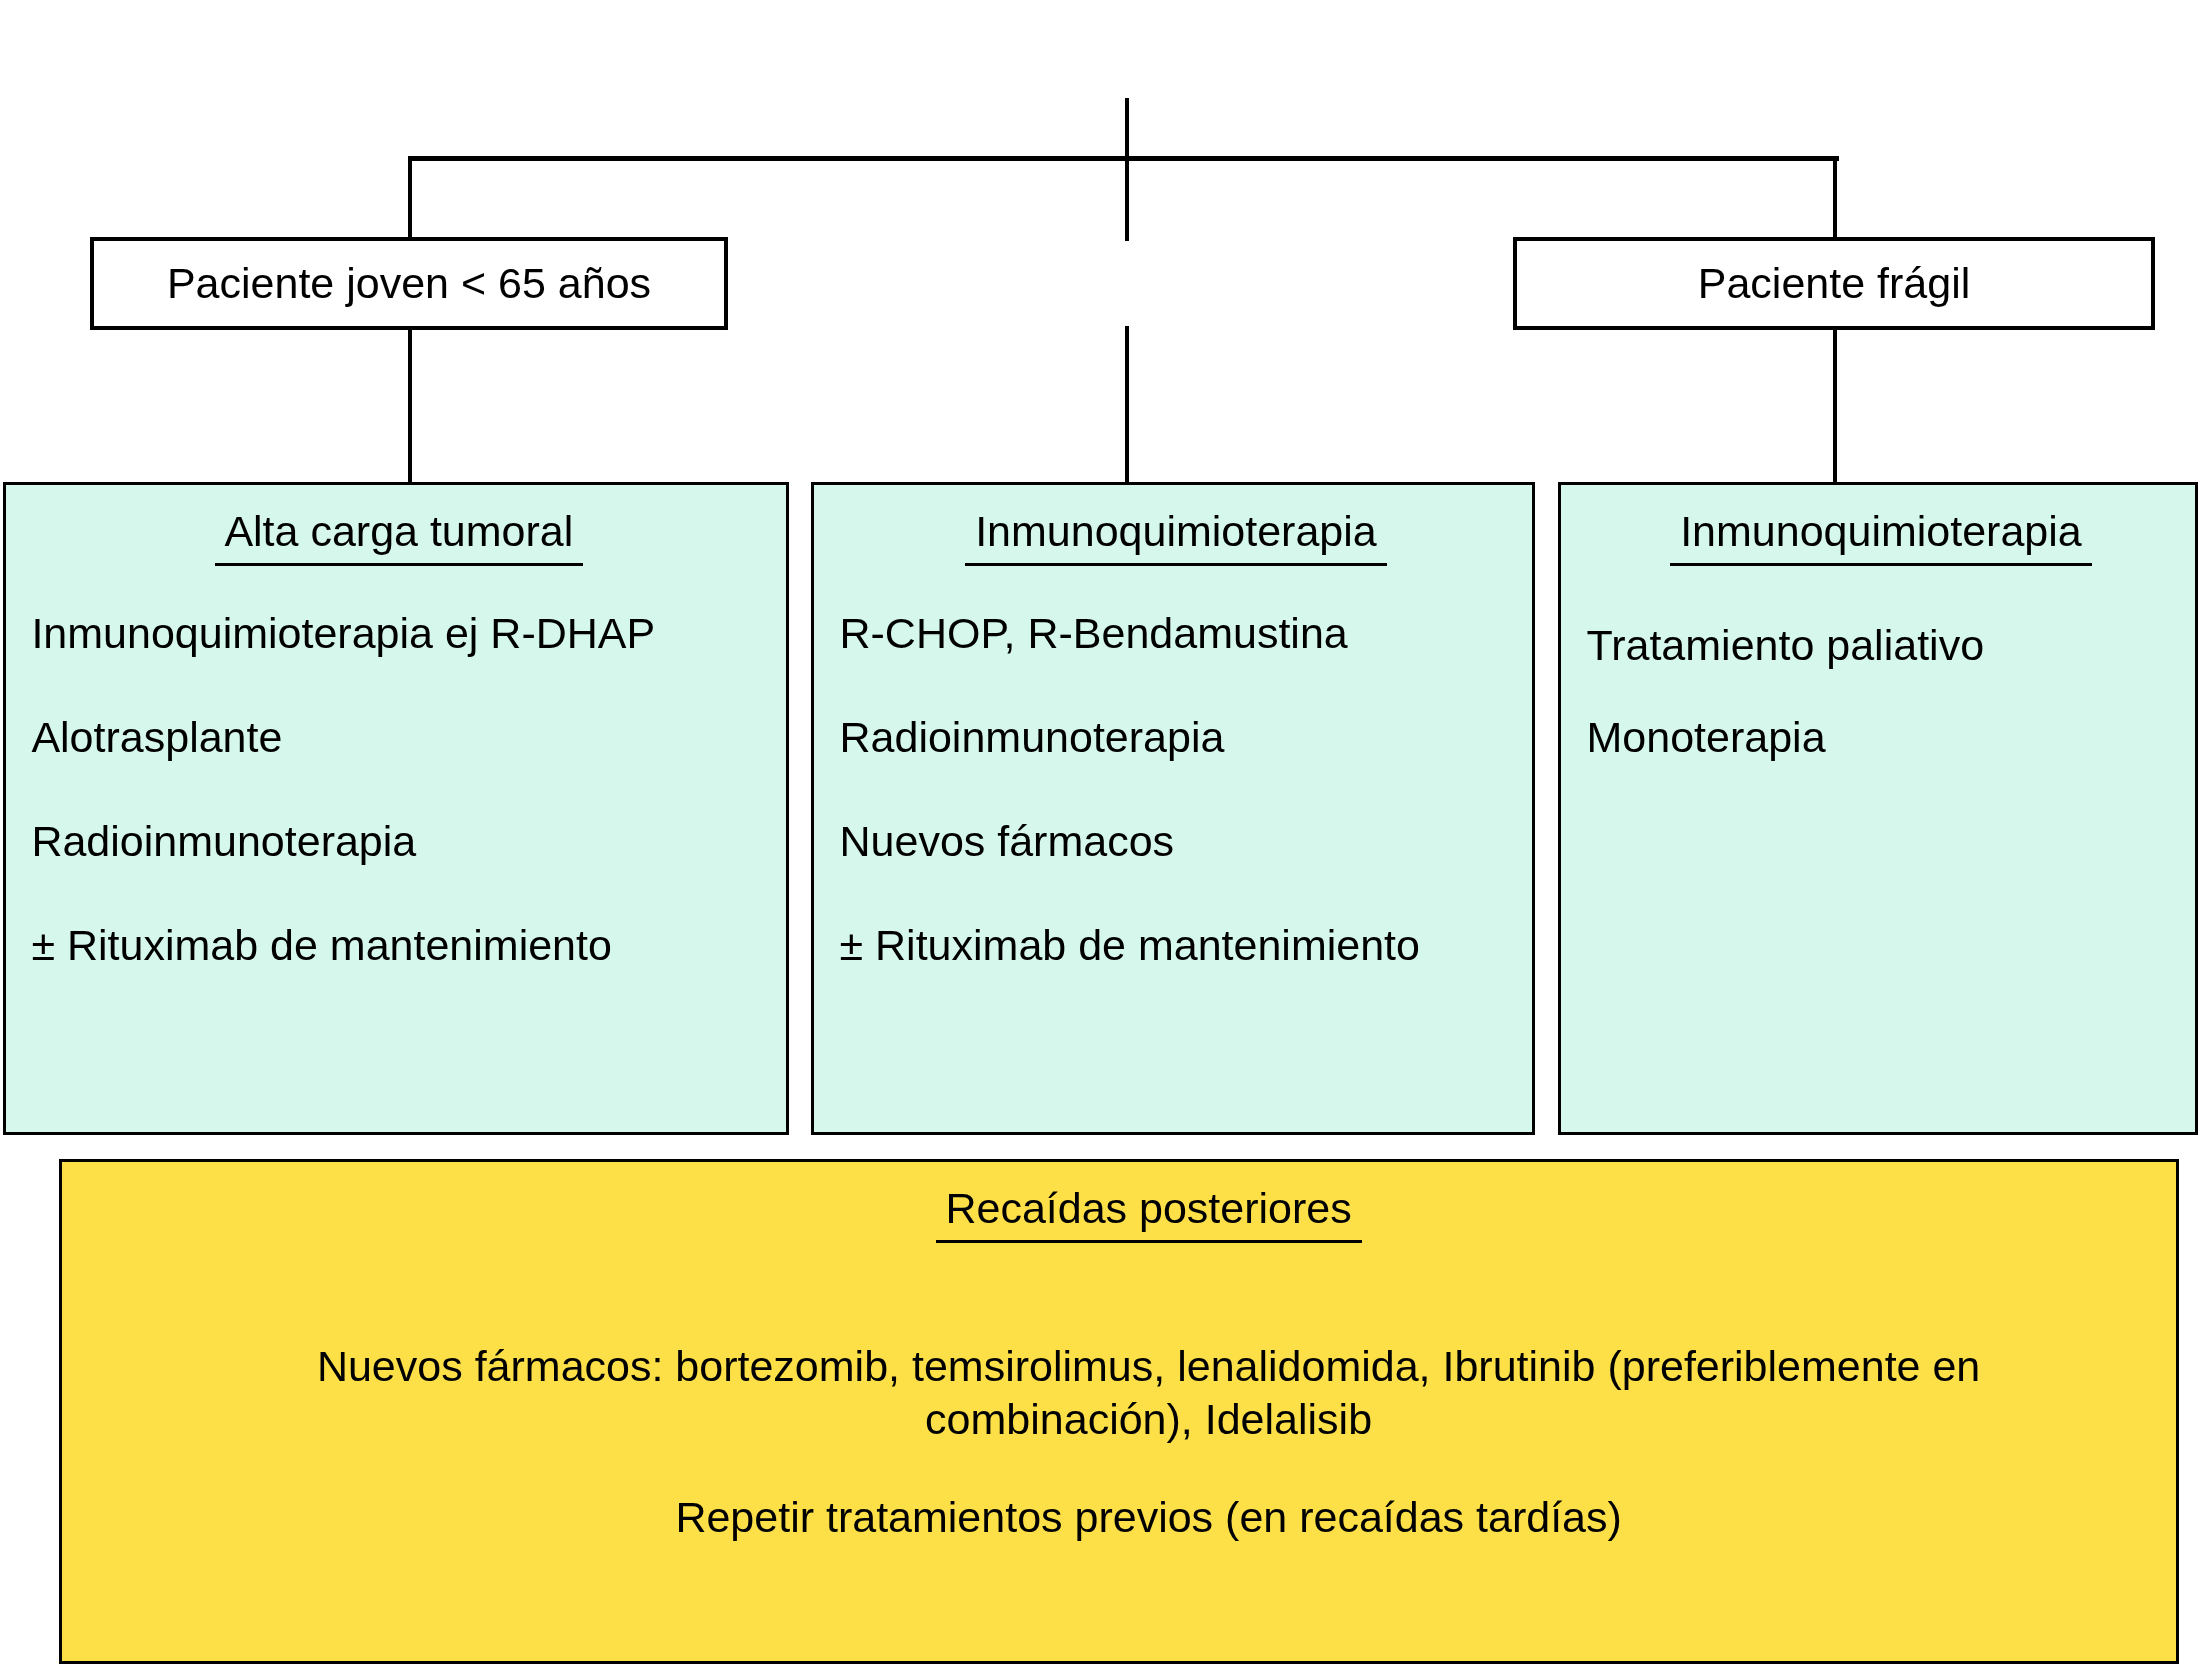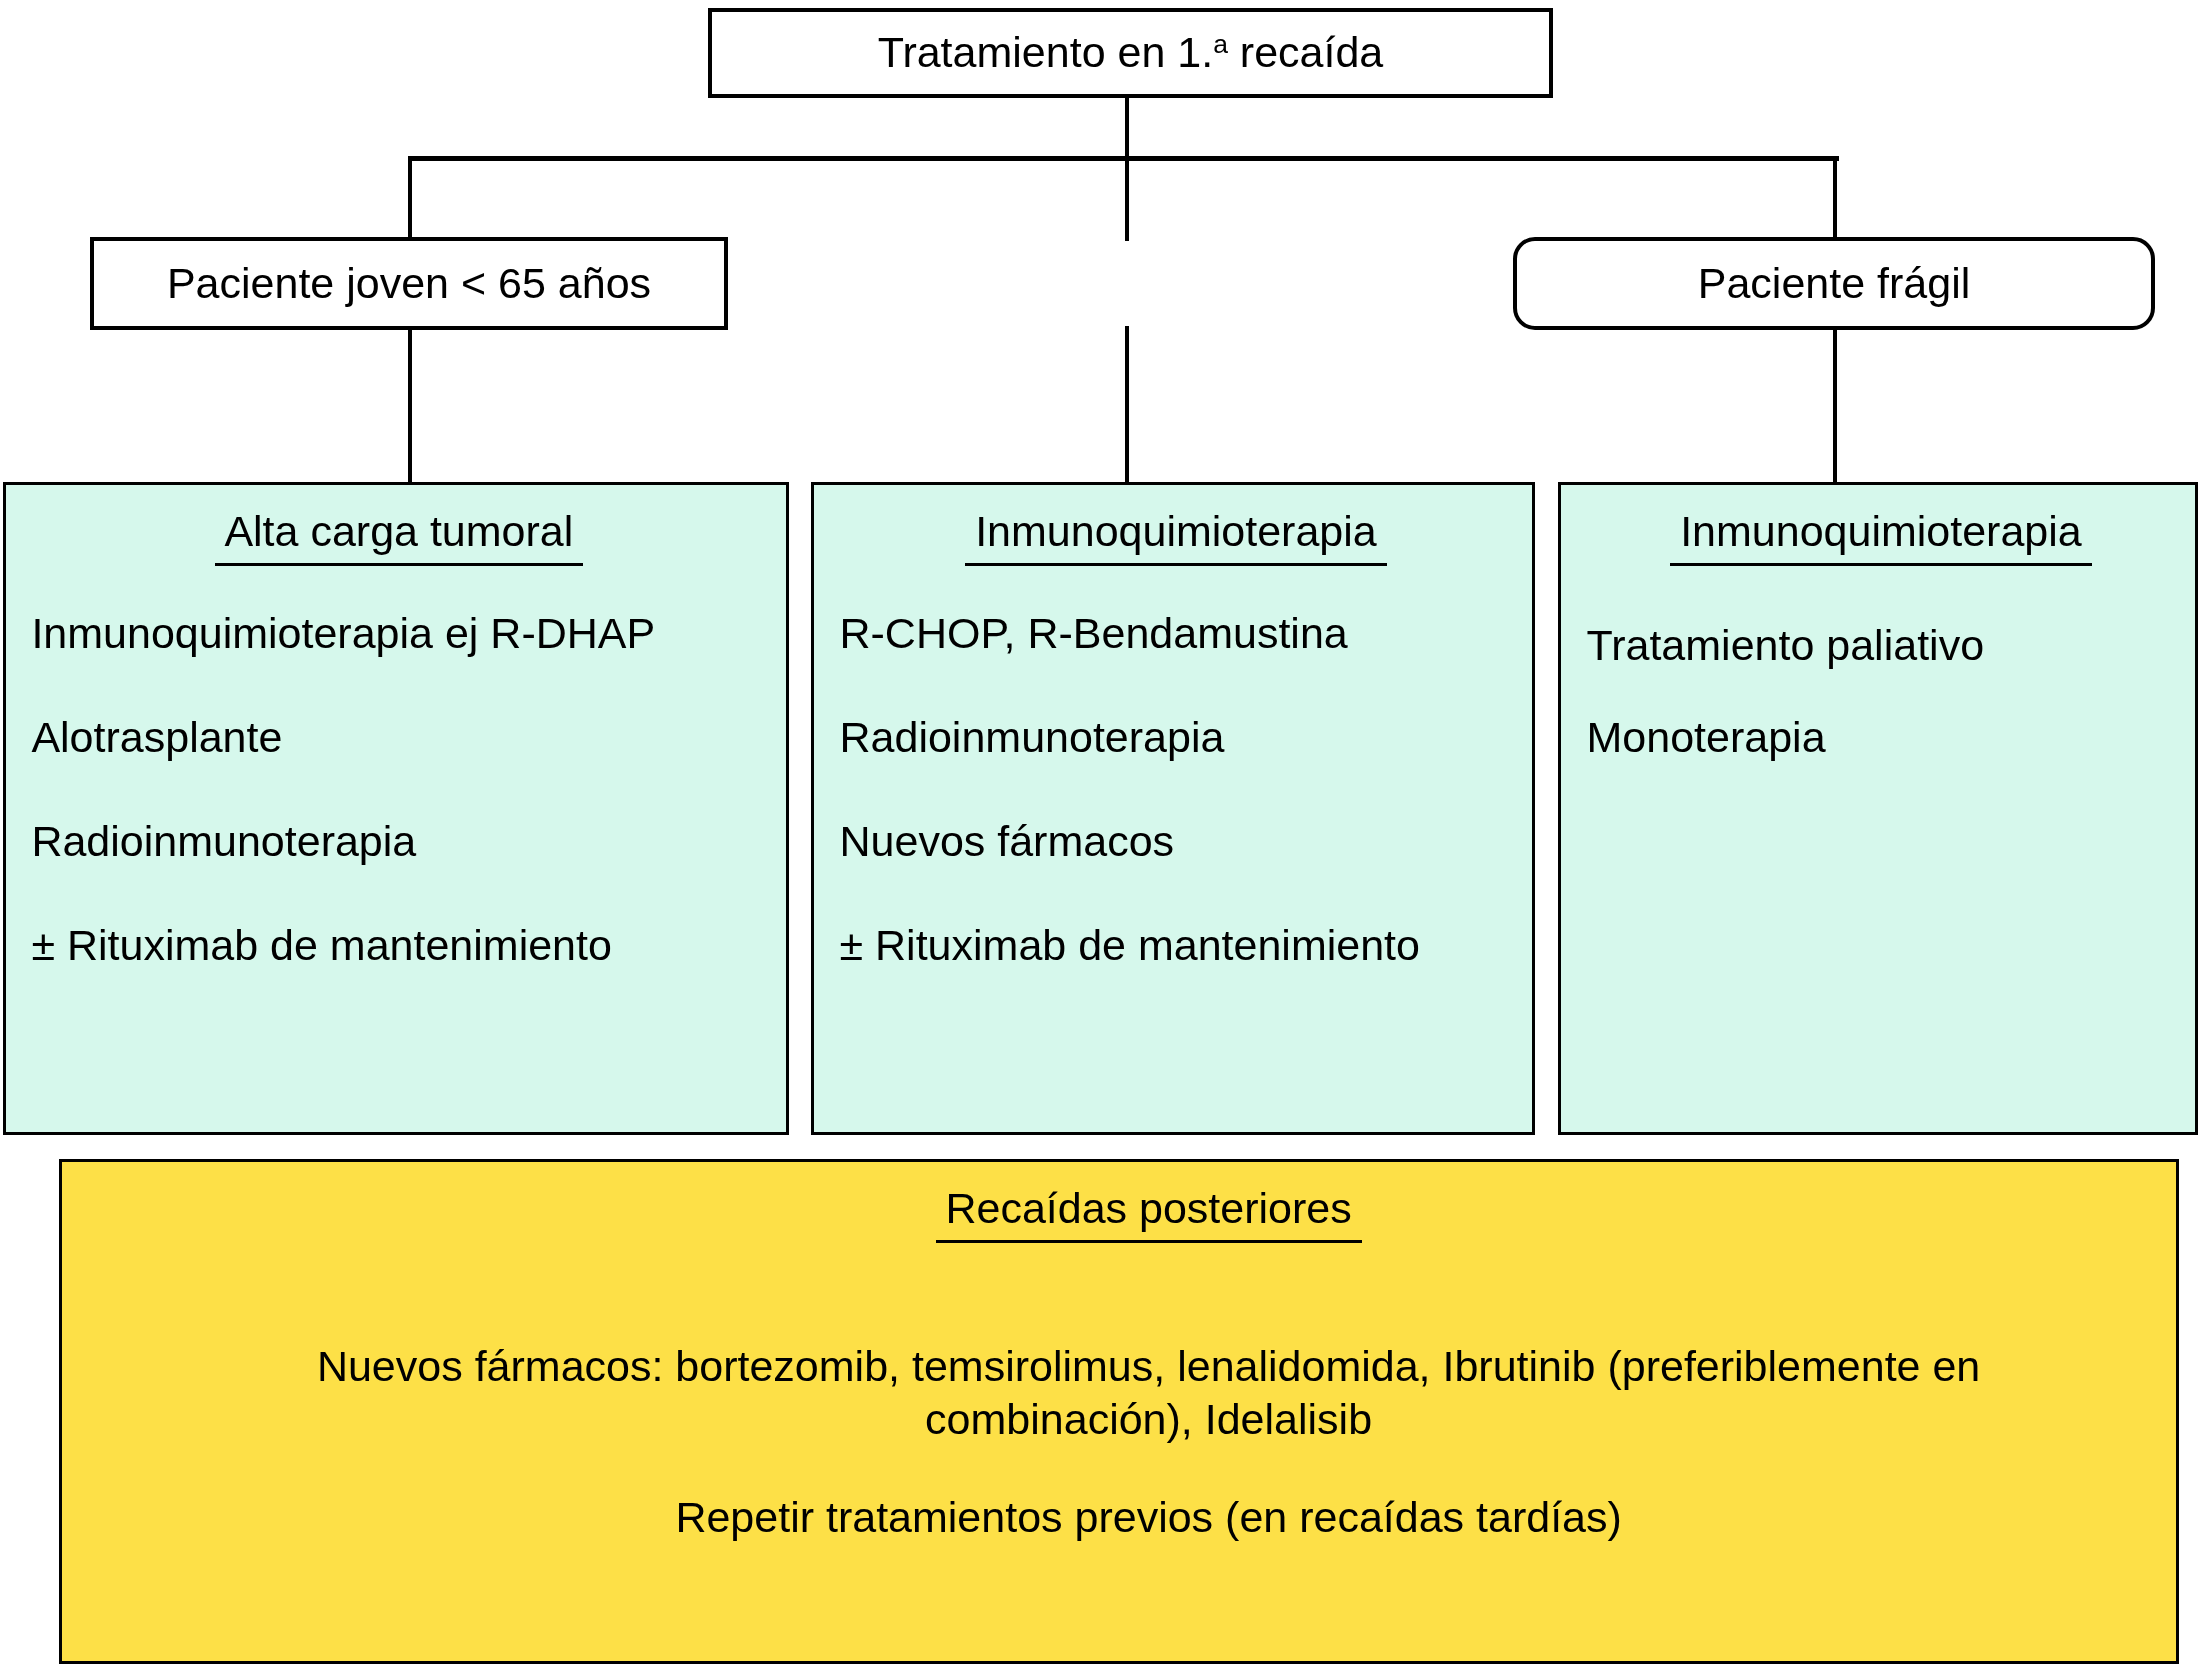--- a/index.html
+++ b/index.html
@@ -82,28 +82,25 @@
 
   <div class="line" style="left:1125px; top:98px; width:3.9px; height:60px;"></div>
   <div class="line" style="left:408px; top:156px; width:1431px; height:4.9px;"></div>
   <div class="line" style="left:408px; top:156px; width:3.9px; height:85px;"></div>
   <div class="line" style="left:1125px; top:156px; width:3.9px; height:85px;"></div>
   <div class="line" style="left:1833px; top:156px; width:3.9px; height:85px;"></div>
   <div class="line" style="left:408px; top:326px; width:3.9px; height:159px;"></div>
   <div class="line" style="left:1125px; top:326px; width:3.9px; height:159px;"></div>
   <div class="line" style="left:1833px; top:326px; width:3.9px; height:159px;"></div>
 
-  <div class="node" style="left:708px; top:7.8px; width:845px; height:90px;">
-    <span><span>Tratamiento en 1.</span><span class="sup">a</span><span> recaída</span></span>
-  </div>
 
   <div class="node" style="left:90px; top:237px; width:638px; height:93px;">
     <span>Paciente joven &lt; 65 años</span>
   </div>
-  <div class="node" style="left:1513px; top:237px; width:642px; height:93px;border-radius:22px;">
+  <div class="node" style="left:1513px; top:237px; width:642px; height:93px;">
     <span>Paciente frágil</span>
   </div>
 
   <div class="panel" style="left:2.9px; width:786px;">
     <div class="panel-heading">
       <span class="underline">Alta carga tumoral</span>
     </div>
     <div class="panel-item first">Inmunoquimioterapia ej R-DHAP</div>
     <div class="panel-item">Alotrasplante</div>
     <div class="panel-item">Radioinmunoterapia</div>

